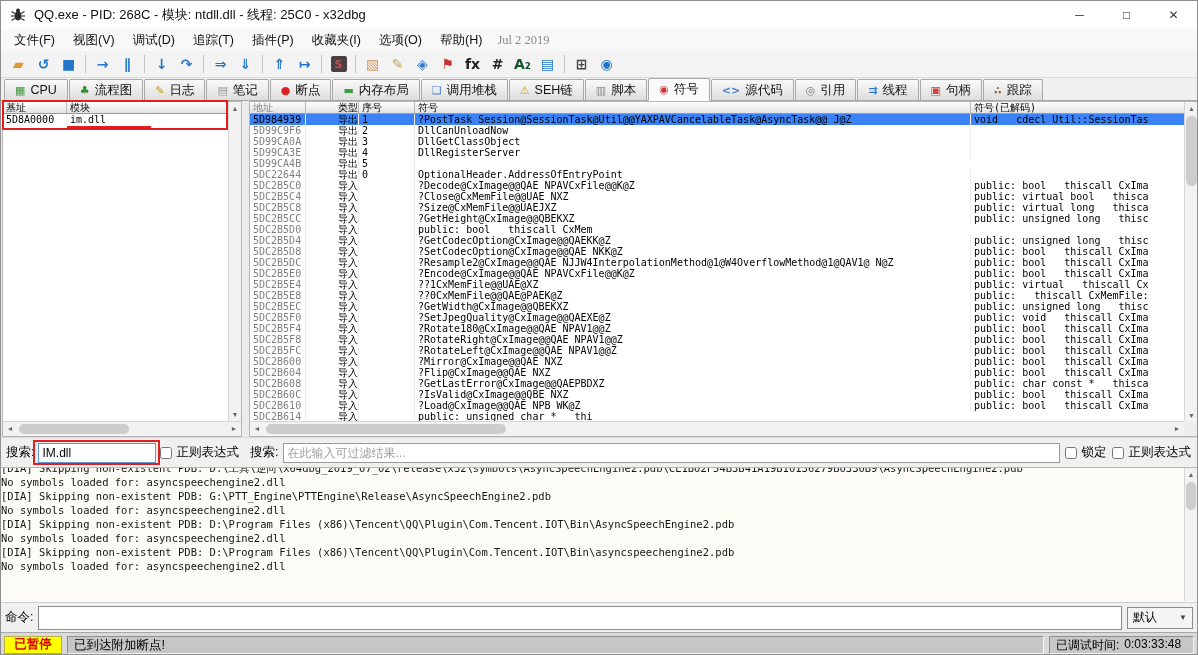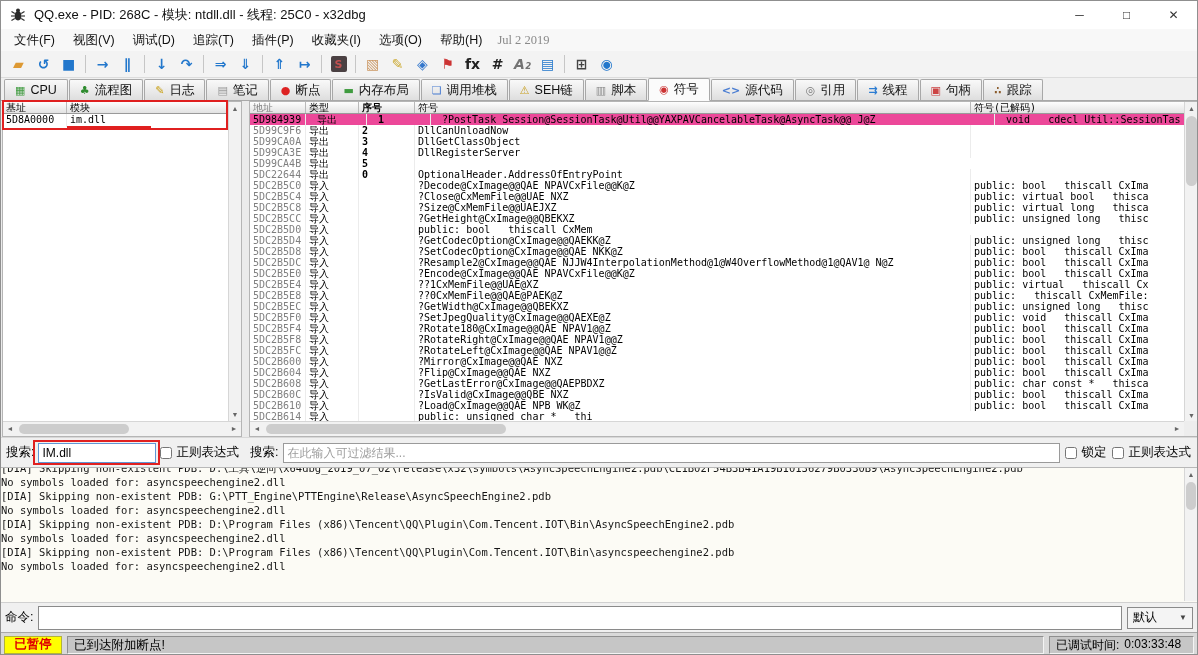--- a/index.html
+++ b/index.html
@@ -46,23 +46,23 @@
   .hcell{font:10px/11px "DejaVu Sans Mono",monospace;color:#000;padding-left:3px;white-space:pre;
          overflow:hidden;box-sizing:border-box;border-right:1px solid #b9b9b9;}
   .bcell,.scell{font:10px/12px "DejaVu Sans Mono",monospace;color:#000;padding-left:3px;white-space:pre;
          overflow:hidden;box-sizing:border-box;border-right:1px solid #ececec;}
   .c-base{width:64px;} .c-mod{flex:1;border-right:none;}
   .lhead{width:226px;} .lbody{position:absolute;top:12px;left:0;width:226px;bottom:15px;overflow:hidden;}
   .lrow{display:flex;height:13px;}
   .mhead{width:934px;} .mbody{position:absolute;top:12px;left:0;width:934px;height:308px;overflow:hidden;}
   .srow{display:flex;height:11px;}
   .scell{line-height:11px;}
-  .c-addr{width:56px;color:#7f7f7f;} .c-type{width:53px;} .c-ord{width:56px;font-weight:bold;}
+  .c-addr{width:56px;color:#7f7f7f;} .c-type{width:53px;text-align:right;} .c-ord{width:56px;}
   .c-sym{width:556px;} .c-dec{flex:1;border-right:none;}
-  .srow.sel{background:#ec4899;gap:8px;} .srow.sel .c-addr{color:#000;}
+  .srow.sel{background:#3b82f6;} .srow.sel .c-addr{color:#000;}
   
   .vscroll{position:absolute;background:#f2f2f2;border-left:1px solid #d6d6d6;box-sizing:border-box;}
   .lvs{right:0;top:0;width:13px;bottom:15px;}
   .mvs{right:0;top:0;width:14px;height:320px;}
   .logvs{right:0;top:0;width:13px;height:133px;}
   .varr{position:absolute;left:0;right:0;text-align:center;font-size:7px;color:#666;height:13px;line-height:13px;}
   .varr.bot{bottom:0;}
   .vthumb{position:absolute;left:1px;right:1px;background:#cdcdcd;border-radius:6px;}
   .hscroll{position:absolute;bottom:0;height:15px;background:#f2f2f2;border-top:1px solid #d6d6d6;box-sizing:border-box;}
   .lhs{left:0;width:238px;} .mhs{left:0;width:934px;}
@@ -210,21 +210,21 @@
       <div class="tbtn">
         <span class="tglyph" style="color: rgb(204, 51, 51);">⚑</span>
       </div>
       <div class="tbtn">
         <span class="tglyph" style="color: rgb(34, 34, 34);">fx</span>
       </div>
       <div class="tbtn">
         <span class="tglyph" style="color: rgb(34, 34, 34);">#</span>
       </div>
       <div class="tbtn">
-        <span class="tglyph" style="color: #737373; font-style: italic;">A₂</span>
+        <span class="tglyph" style="color: #14532d;">A₂</span>
       </div>
       <div class="tbtn">
         <span class="tglyph" style="color: rgb(34, 119, 204);">▤</span>
       </div>
       <span class="tbsep"></span>
       <div class="tbtn">
         <span class="tglyph" style="color: rgb(68, 68, 68);">⊞</span>
       </div>
       <div class="tbtn">
         <span class="tglyph" style="color: rgb(34, 119, 204);">◉</span>

